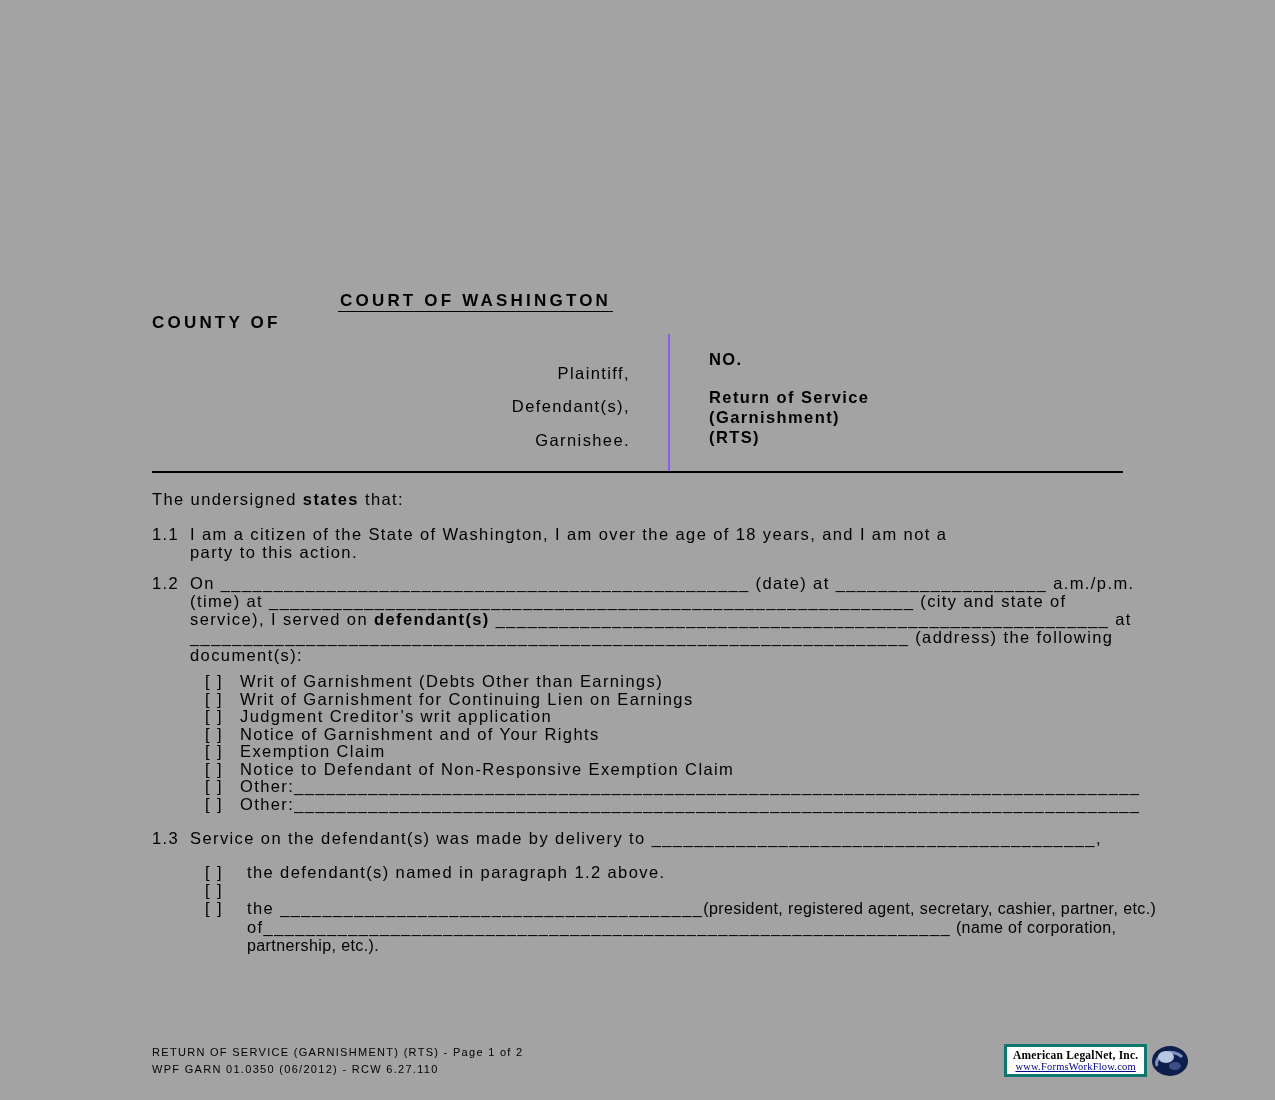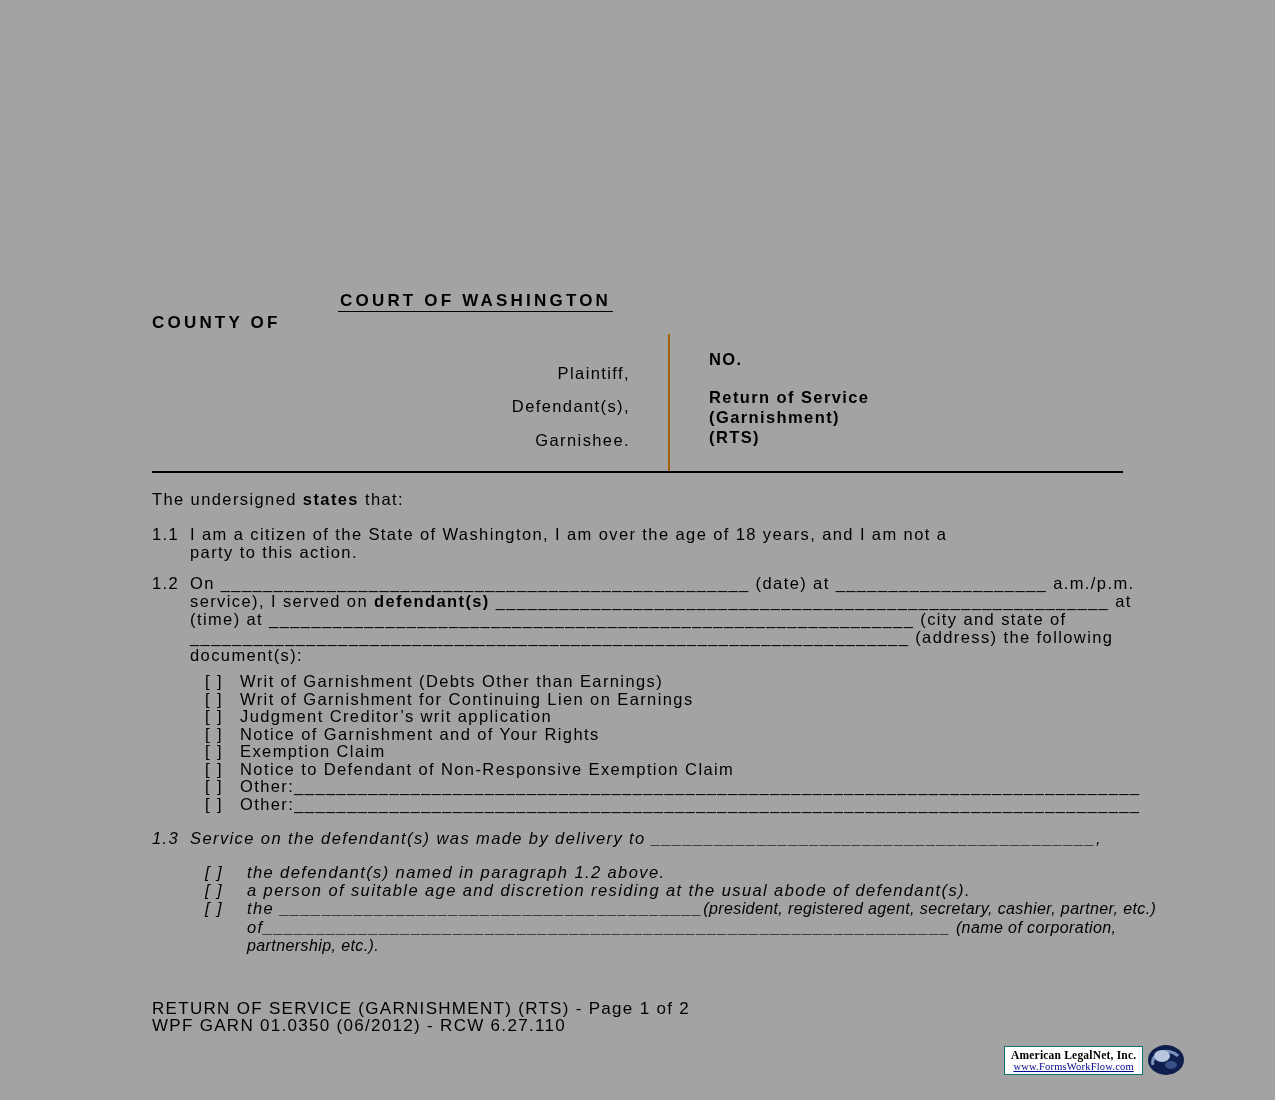--- a/index.html
+++ b/index.html
@@ -15,45 +15,45 @@
   .court-line .txt { font-weight:bold; letter-spacing:3.2px; font-size:17px; border-bottom:1.5px solid #000; padding:0 2px 1px 2px; }
   .county-line { margin-top:4px; font-weight:bold; letter-spacing:3.2px; font-size:17px; line-height:18px; }
 
   .caption-box { display:flex; margin-top:2px; min-height:137px; }
   .caption-left { width:516px; line-height:18px; }
   .party-right { text-align:right; padding-right:38px; }
   .p-plaintiff { margin-top:30px; }
   .p-vs { margin-left:38px; margin-top:1px; }
   .p-defendant { margin-top:15px; }
   .p-garnishee { margin-top:16px; }
-  .caption-right { flex:1; border-left:2px solid #a16207; padding-left:39px; line-height:18px; }
+  .caption-right { flex:1; border-left:2px solid #8b5cf6; padding-left:39px; line-height:18px; }
   .case-no { margin-top:16px; font-weight:bold; }
   .form-title { margin-top:19px; font-weight:bold; line-height:20px; }
   .caption-rule { border-top:2px solid #000; }
 
   .intro { margin-top:17px; line-height:18px; white-space:nowrap; }
   .section { display:flex; line-height:18px; }
-  .mt16 { margin-top:16px;font-style:italic; } .mt13 { margin-top:13px; } .mt17 { margin-top:17px; }
+  .mt16 { margin-top:16px; } .mt13 { margin-top:13px; } .mt17 { margin-top:17px; }
   .sec-num { width:38px; flex:none; }
   .sec-body { flex:1; min-width:0; }
   .pline { white-space:nowrap; }
 
   .chk-list { margin-left:15px; margin-top:9px; line-height:17.5px; }
   .chk-row { white-space:nowrap; }
   .chk { display:inline-block; width:35px; }
 
   .opt-list { margin-left:15px; margin-top:16px; line-height:18px; }
   .opt-row { display:flex; white-space:nowrap; }
   .opt-chk { display:inline-block; width:42px; flex:none; }
   .small-note { font-size:16px; letter-spacing:0.4px; }
 
-  .footer { position:absolute; left:152px; top:1001px; font-size:17px; letter-spacing:1.3px; line-height:16.5px; }
+  .footer { position:absolute; left:152px; top:1044px; font-size:11px; letter-spacing:1.3px; line-height:16.5px; }
 
   .branding { position:absolute; left:1004px; top:1044px; display:flex; align-items:center; }
-  .brand-box { border:1px solid #0f766e; padding:2px 6px; text-align:center; background:#fff; }
+  .brand-box { border:3px solid #0f766e; padding:2px 6px; text-align:center; background:#fff; }
   .brand-name { font-family:"Liberation Serif", serif; font-weight:bold; font-size:11.5px; letter-spacing:0.2px; white-space:nowrap; }
   .brand-url { font-family:"Liberation Serif", serif; font-size:10.5px; letter-spacing:0.2px; text-decoration:underline; color:#00008B; white-space:nowrap; cursor:pointer; }
   .brand-logo { margin-left:3px; display:inline-flex; }
 </style>
 </head>
 <body>
 
 <div class="page">
   <div class="content">
 
@@ -86,22 +86,22 @@
       <div class="sec-body">
         <div class="pline">I am a citizen of the State of Washington, I am over the age of 18 years, and I am not a</div>
         <div class="pline">party to this action.</div>
       </div>
     </div>
 
     <div class="section mt13">
       <div class="sec-num">1.2</div>
       <div class="sec-body">
         <div class="pline">On __________________________________________________ (date) at ____________________ a.m./p.m.</div>
+        <div class="pline">(time) at _____________________________________________________________ (city and state of</div>
         <div class="pline"><span>service), I served on </span><span class="bold">defendant(s)</span><span> __________________________________________________________ at</span></div>
-        <div class="pline">(time) at _____________________________________________________________ (city and state of</div>
         <div class="pline">____________________________________________________________________ (address) the following</div>
         <div class="pline">document(s):</div>
 
         <div class="chk-list">
           <div class="chk-row"><span class="chk">[ ]</span><span>Writ of Garnishment (Debts Other than Earnings)</span></div>
           <div class="chk-row"><span class="chk">[ ]</span><span>Writ of Garnishment for Continuing Lien on Earnings</span></div>
           <div class="chk-row"><span class="chk">[ ]</span><span>Judgment Creditor’s writ application</span></div>
           <div class="chk-row"><span class="chk">[ ]</span><span>Notice of Garnishment and of Your Rights</span></div>
           <div class="chk-row"><span class="chk">[ ]</span><span>Exemption Claim</span></div>
           <div class="chk-row"><span class="chk">[ ]</span><span>Notice to Defendant of Non-Responsive Exemption Claim</span></div>
@@ -116,21 +116,20 @@
       <div class="sec-body">
         <div class="pline">Service on the defendant(s) was made by delivery to __________________________________________,</div>
 
         <div class="opt-list">
           <div class="opt-row">
               <span class="opt-chk">[ ]</span>
               <span>the defendant(s) named in paragraph 1.2 above.</span>
             </div>
           <div class="opt-row">
               <span class="opt-chk">[ ]</span>
-              <span>a person of suitable age and discretion residing at the usual abode of defendant(s).</span>
             </div>
           <div class="opt-row">
             <span class="opt-chk">[ ]</span>
             <div>
               <div class="pline"><span>the </span><span>________________________________________</span><span class="small-note">(president, registered agent, secretary, cashier, partner, etc.)</span></div>
               <div class="pline"><span>of</span><span>_________________________________________________________________</span><span class="small-note"> (name of corporation,</span></div>
               <div class="pline small-note">partnership, etc.).</div>
             </div>
           </div>
         </div>

